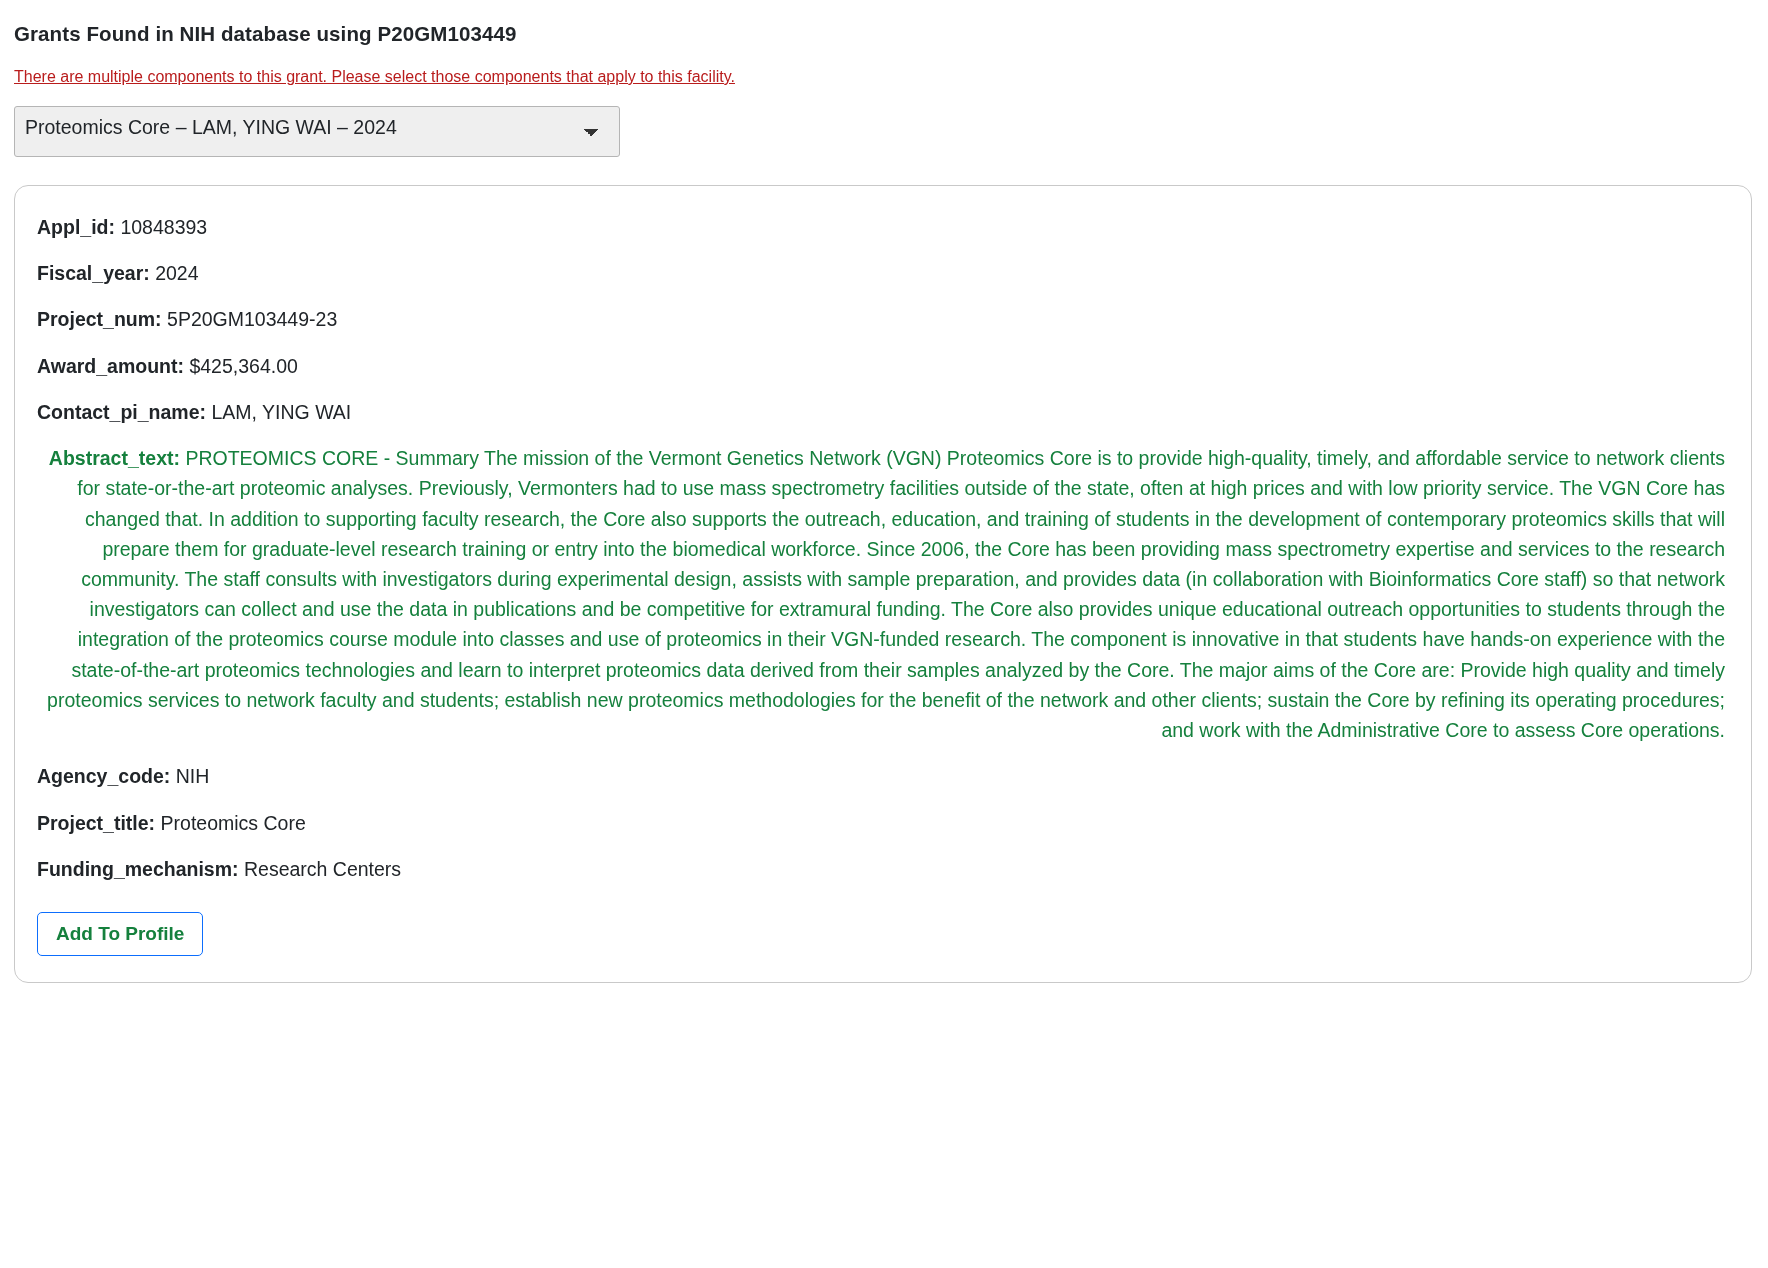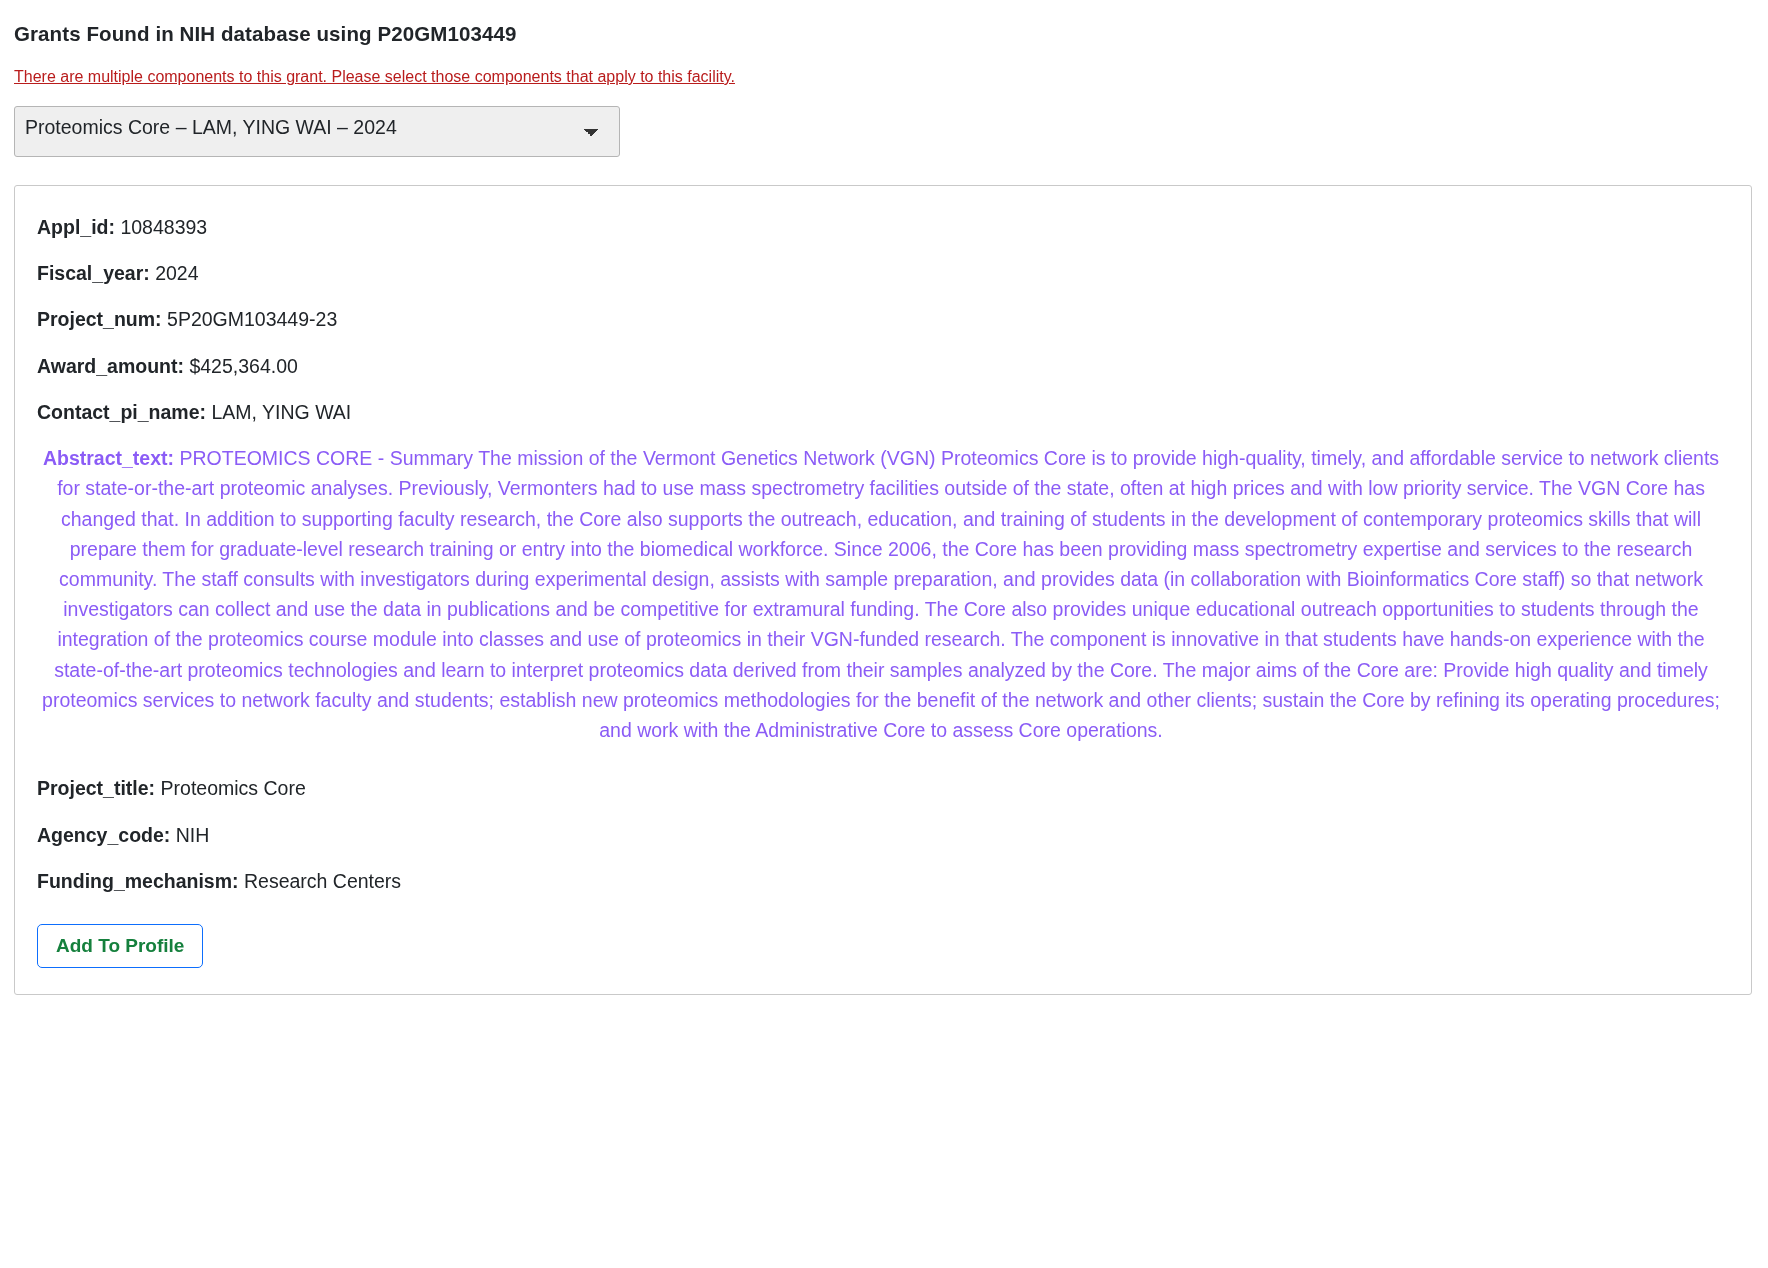--- a/index.html
+++ b/index.html
@@ -51,44 +51,44 @@
       linear-gradient(45deg, transparent 50%, #333 50%),
       linear-gradient(135deg, #333 50%, transparent 50%);
     background-position:
       calc(100% - 28px) calc(50% + 1px),
       calc(100% - 21px) calc(50% + 1px);
     background-size: 7px 7px, 7px 7px;
     background-repeat: no-repeat;
   }
   .grant-card {
     border: 1px solid #c9c9c9;
-    border-radius: 3px;
+    border-radius: 14px;
     padding: 26px 26px 26px 22px;
     box-sizing: border-box;
     width: 1738px;
     background: #fff;
   }
   .field {
     font-size: 19.5px;
     line-height: 1.55;
     color: #212529;
     margin: 0 0 16px 0;
   }
   .field:last-of-type {
     margin-bottom: 0;
   }
   .field .label {
     font-weight: bold;
   }
   .abstract {
     font-size: 19.5px;
     line-height: 1.55;
-    color: #8b5cf6;
-    margin: 0 0 28px 0;
-    text-align: center;
+    color: #15803d;
+    margin: 0 0 16px 0;
+    text-align: right;
   }
   .abstract .label {
     font-weight: bold;
   }
   .btn-row {
     margin-top: 28px;
   }
   button.add-profile {
     font-family: "Liberation Sans", sans-serif;
     font-size: 19px;
@@ -144,27 +144,27 @@
       <span class="label">Contact_pi_name:</span>
       <span>LAM, YING WAI</span>
     </div>
 
     <div class="abstract">
       <span class="label">Abstract_text:</span>
       <span>PROTEOMICS CORE - Summary The mission of the Vermont Genetics Network (VGN) Proteomics Core is to provide high-quality, timely, and affordable service to network clients for state-or-the-art proteomic analyses. Previously, Vermonters had to use mass spectrometry facilities outside of the state, often at high prices and with low priority service. The VGN Core has changed that. In addition to supporting faculty research, the Core also supports the outreach, education, and training of students in the development of contemporary proteomics skills that will prepare them for graduate-level research training or entry into the biomedical workforce. Since 2006, the Core has been providing mass spectrometry expertise and services to the research community. The staff consults with investigators during experimental design, assists with sample preparation, and provides data (in collaboration with Bioinformatics Core staff) so that network investigators can collect and use the data in publications and be competitive for extramural funding. The Core also provides unique educational outreach opportunities to students through the integration of the proteomics course module into classes and use of proteomics in their VGN-funded research. The component is innovative in that students have hands-on experience with the state-of-the-art proteomics technologies and learn to interpret proteomics data derived from their samples analyzed by the Core. The major aims of the Core are: Provide high quality and timely proteomics services to network faculty and students; establish new proteomics methodologies for the benefit of the network and other clients; sustain the Core by refining its operating procedures; and work with the Administrative Core to assess Core operations.</span>
     </div>
 
     <div class="field">
-      <span class="label">Project_title:</span>
-      <span>Proteomics Core</span>
+      <span class="label">Agency_code:</span>
+      <span>NIH</span>
     </div>
 
     <div class="field">
-      <span class="label">Agency_code:</span>
-      <span>NIH</span>
+      <span class="label">Project_title:</span>
+      <span>Proteomics Core</span>
     </div>
 
     <div class="field">
       <span class="label">Funding_mechanism:</span>
       <span>Research Centers</span>
     </div>
 
     <div class="btn-row">
       <button class="add-profile">Add To Profile</button>
     </div>

